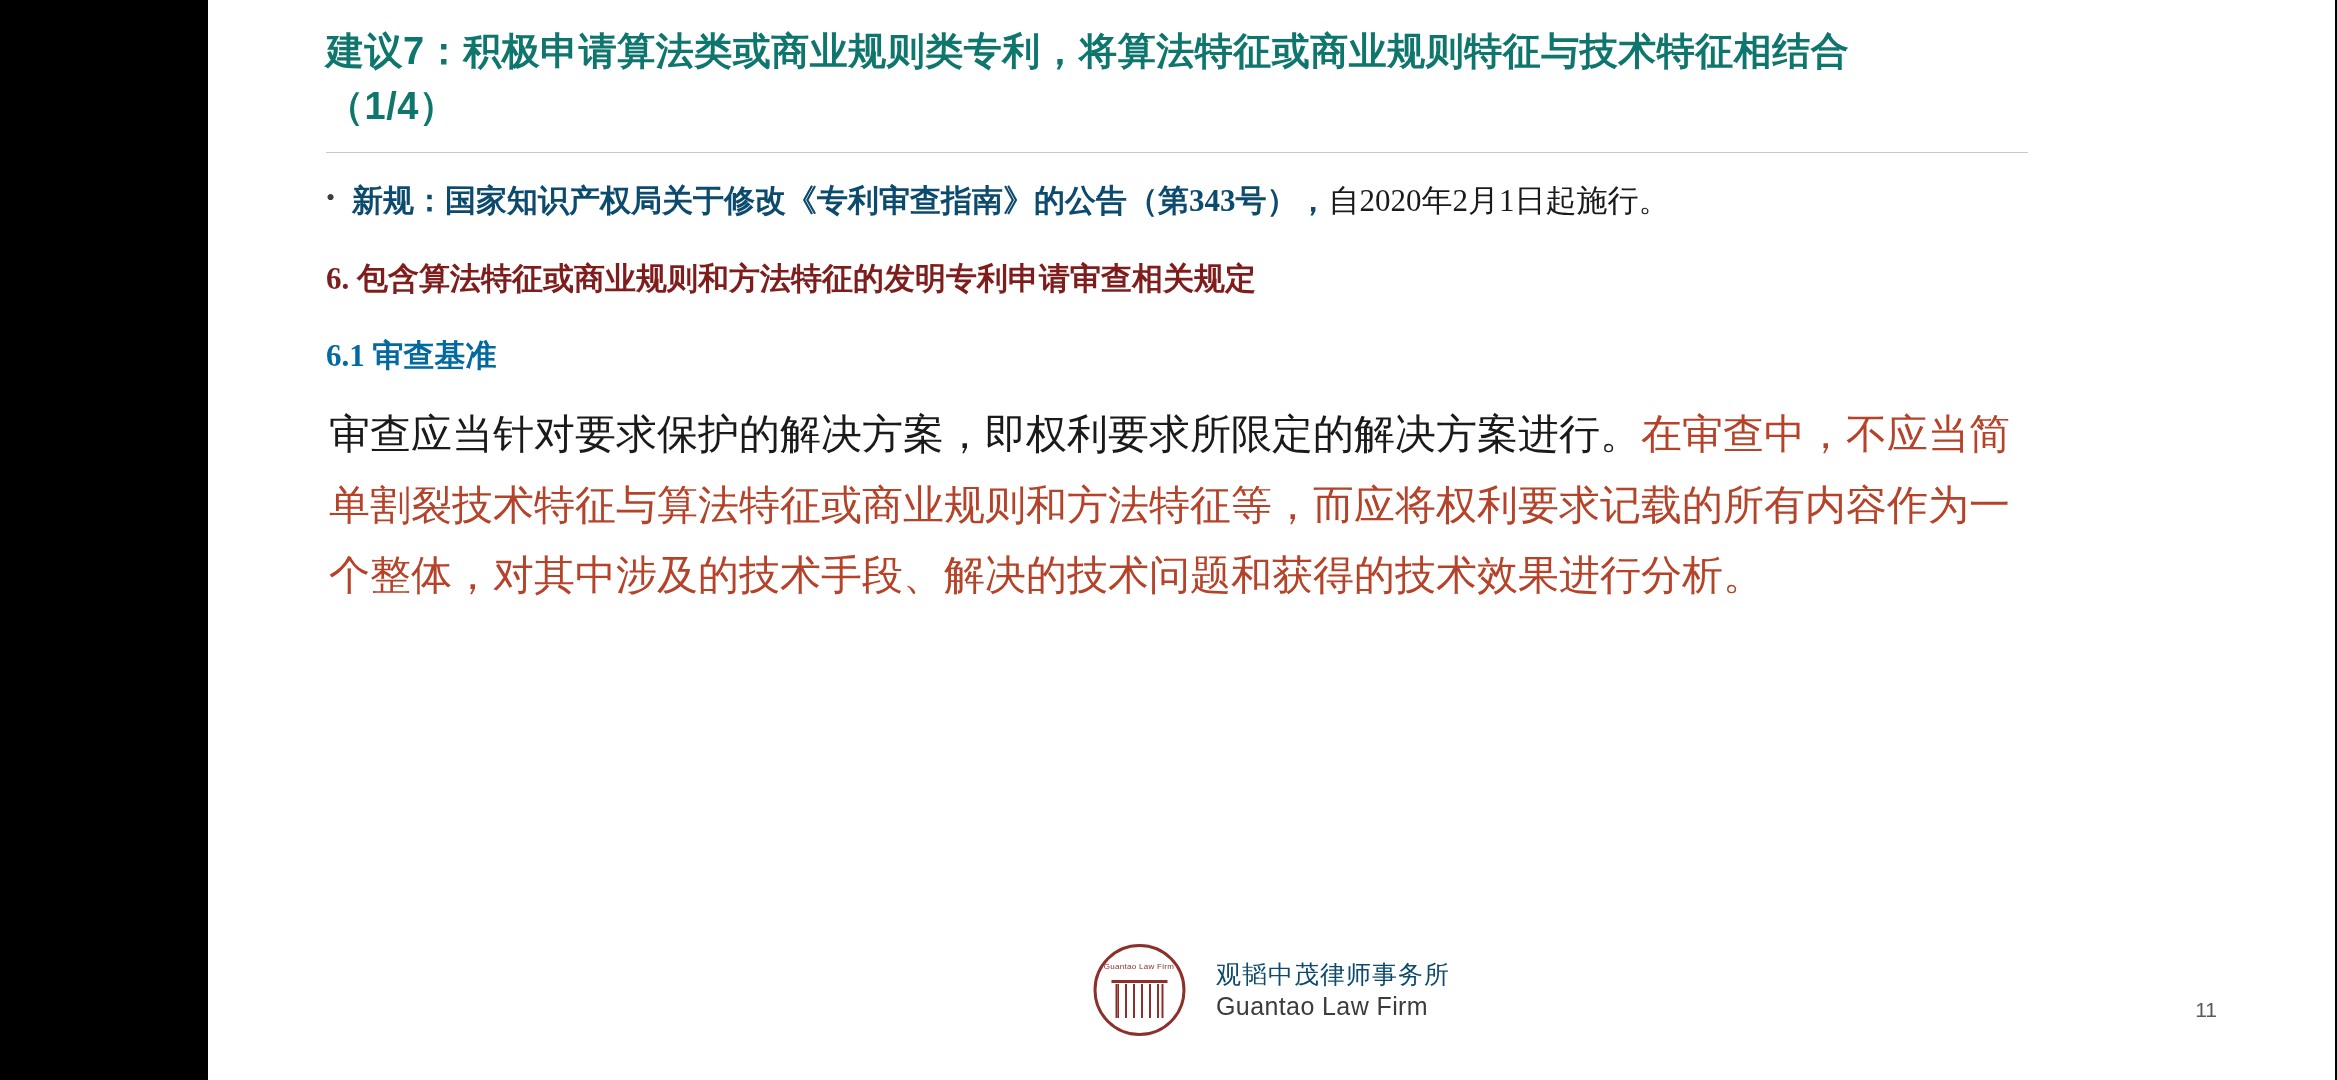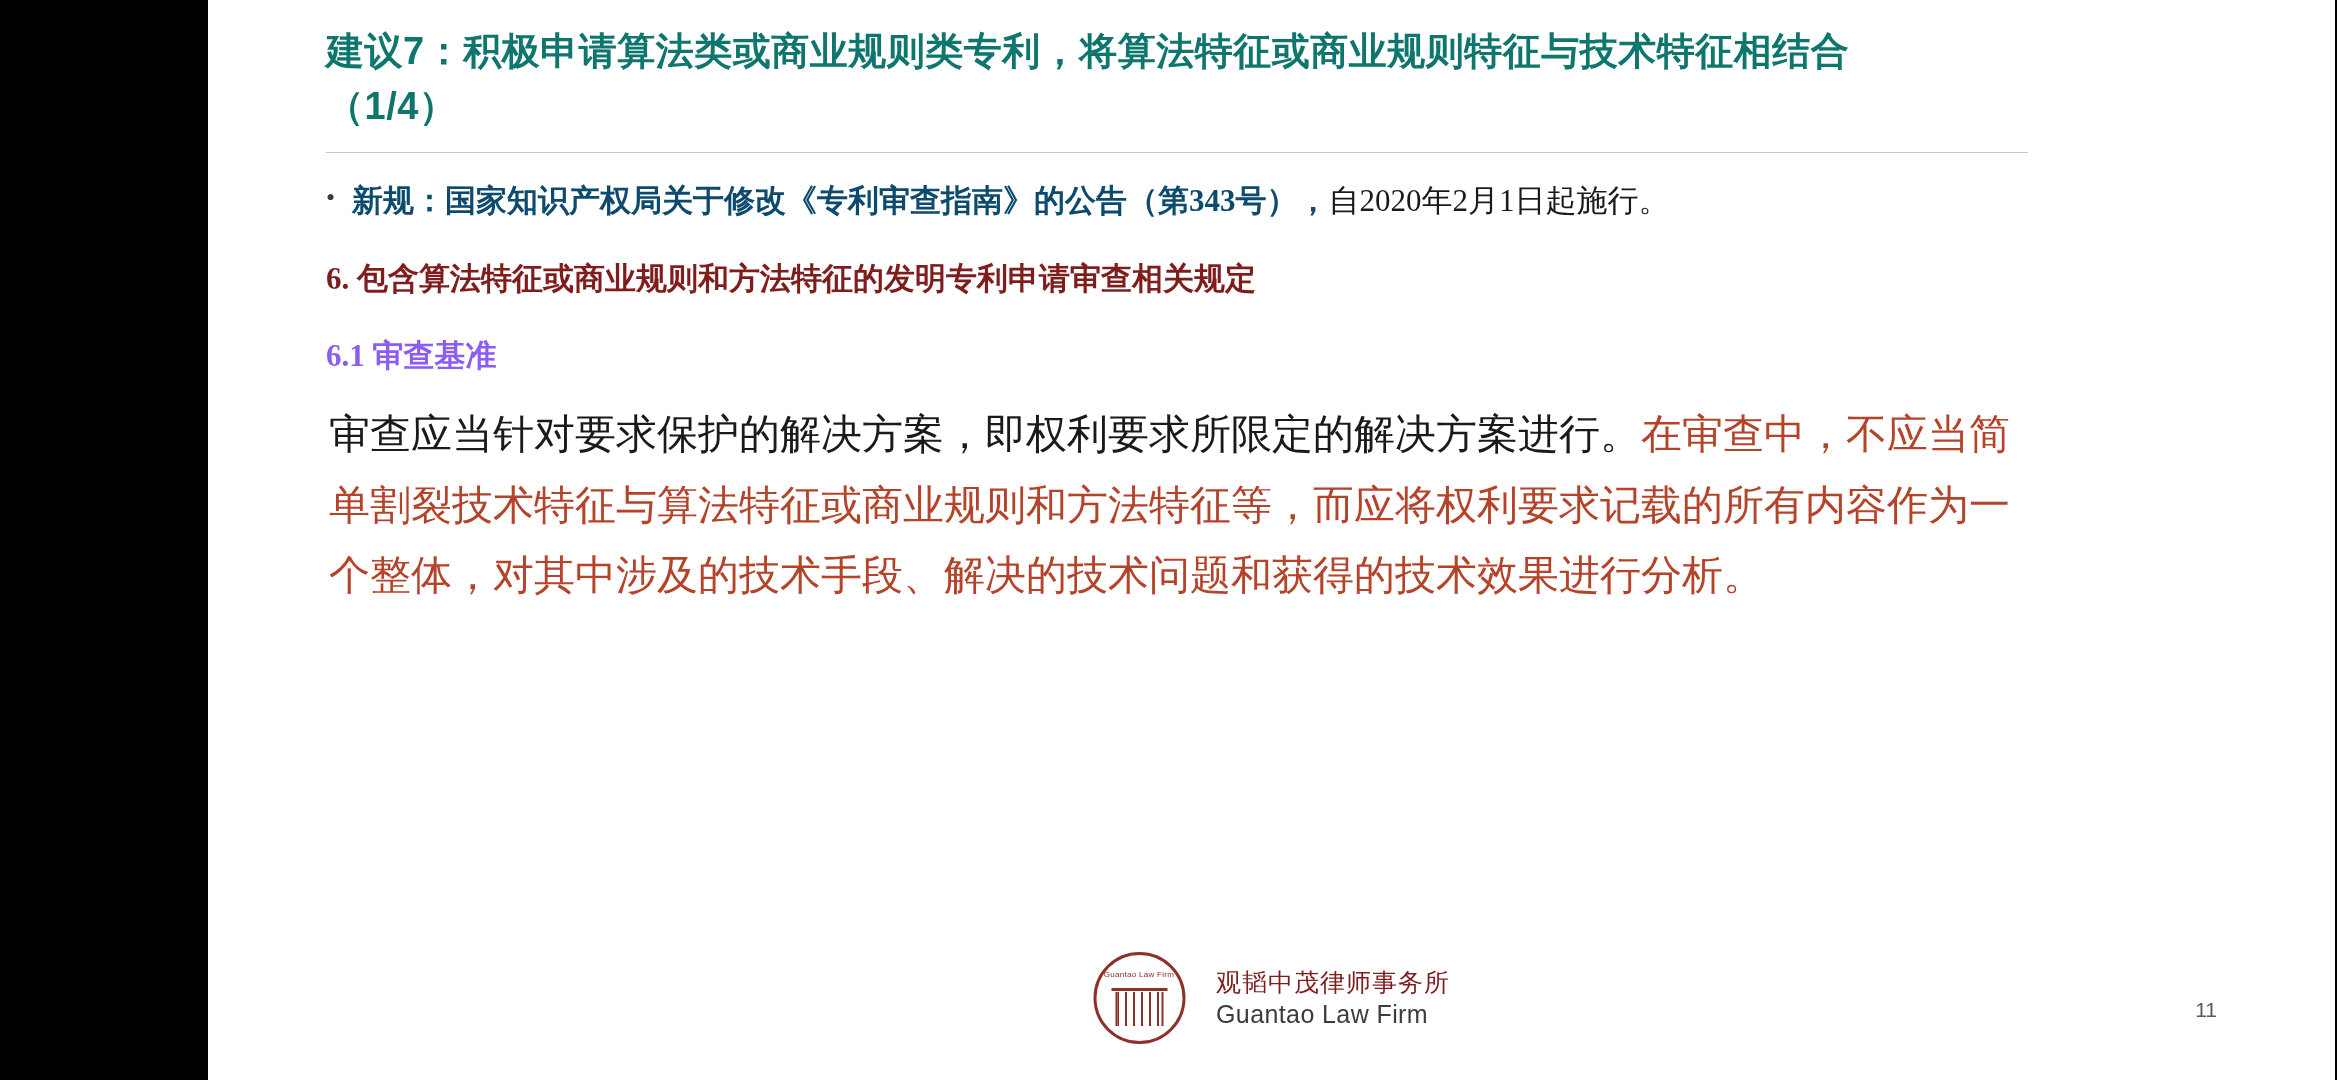--- a/index.html
+++ b/index.html
@@ -97,32 +97,32 @@
     color: #7f1d1d;
   }
   .para-indent {
     margin: 16px 0 0 0;
   }
   .sub-heading {
     margin: 30px 0 0 0;
     font-size: 31px;
     font-weight: bold;
     line-height: 1.5;
-    color: #8b5cf6;
+    color: #0369a1;
   }
   .para-mix {
     margin: 20px 0 0 3px;
     font-size: 41px;
     line-height: 1.72;
   }
   .footer-logo {
     position: absolute;
     left: 50%;
     transform: translateX(-50%);
-    bottom: 36px;
+    bottom: 44px;
     display: flex;
     align-items: center;
     gap: 31px;
   }
   .logo-mark {
     position: relative;
     width: 92px;
     height: 92px;
   }
   .logo-circle {
@@ -167,21 +167,21 @@
   }
   .logo-words {
     display: flex;
     flex-direction: column;
     justify-content: center;
     line-height: 1.3;
   }
   .logo-cn {
     font-family: "Liberation Sans", "DejaVu Sans", sans-serif;
     font-size: 25px;
-    color: #7f1d1d;
+    color: #0c4a6e;
     letter-spacing: 1px;
   }
   .logo-en {
     font-family: "Liberation Sans", "DejaVu Sans", sans-serif;
     font-size: 25px;
     color: #3c3c3c;
     letter-spacing: 0.4px;
   }
   .page-number {
     position: absolute;

